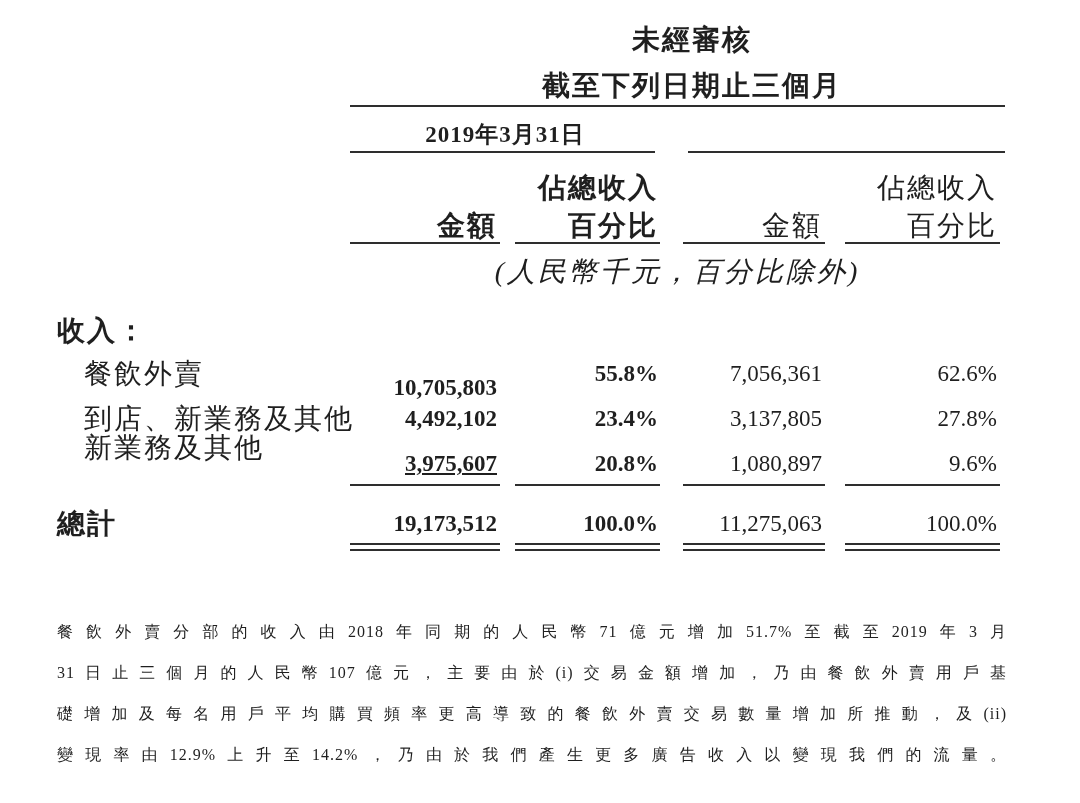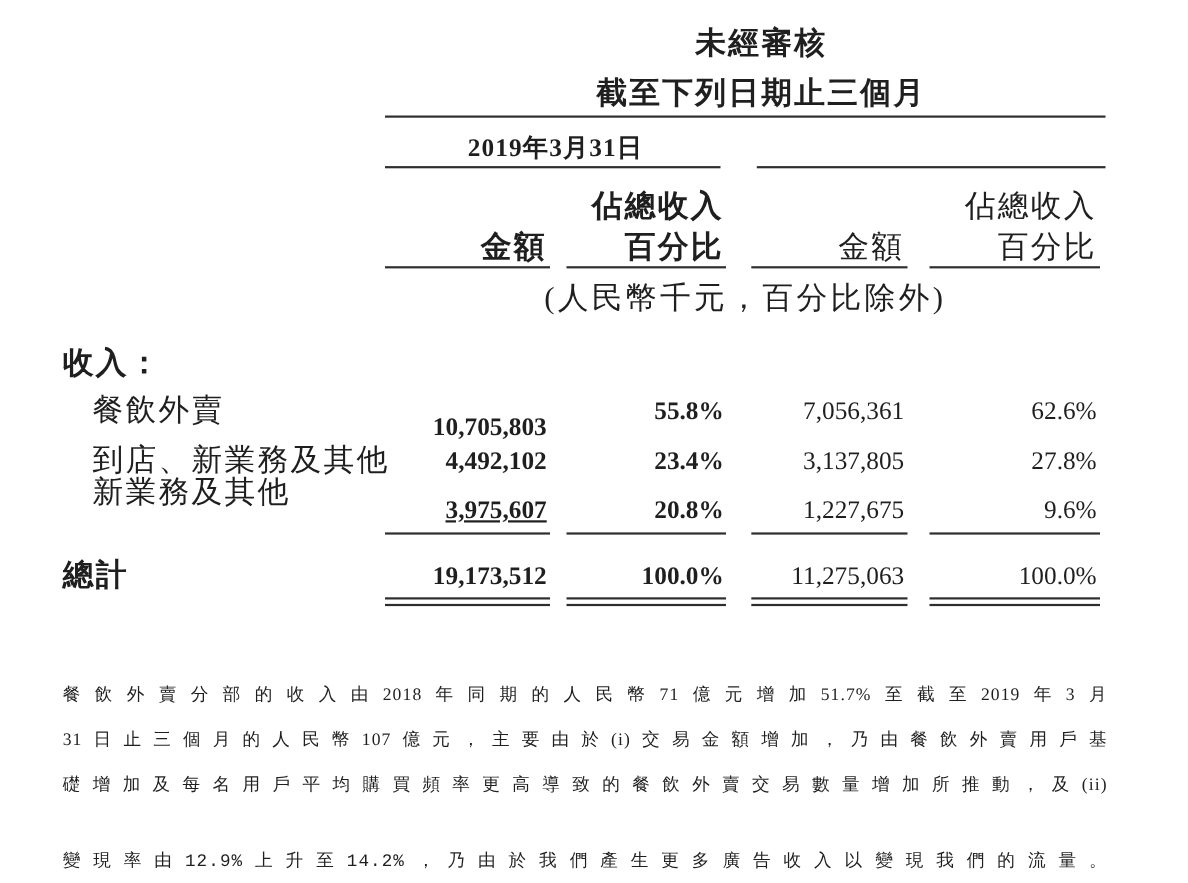--- a/index.html
+++ b/index.html
@@ -11,21 +11,21 @@
     position: relative;
     width: 1080px;
     height: 803px;
     background: #ffffff;
     font-family: "Liberation Serif", "DejaVu Serif", serif;
     color: #1f1f1f;
     overflow: hidden;
   }
   .abs { position: absolute; }
   .b   { font-weight: bold; }
-  .i   { }
+  .i   { font-style: italic; }
   .r   { text-align: right; }
   .c   { text-align: center; }
 
   .cjk {
     letter-spacing: 2px;
     font-size: 28px;
     line-height: 28px;
     white-space: nowrap;
   }
   .num {
@@ -116,21 +116,21 @@
     <div class="abs r num b col1" style="top:405px;">4,492,102</div>
     <div class="abs r num b col2" style="top:405px;">23.4%</div>
     <div class="abs r num col3" style="top:405px;">3,137,805</div>
     <div class="abs r num col4" style="top:405px;">27.8%</div>
   </div>
 
   <div>
     <div class="abs cjk" style="left:84px; top:434px;">新業務及其他</div>
     <div class="abs r num b col1" style="top:450px;text-decoration:underline;">3,975,607</div>
     <div class="abs r num b col2" style="top:450px;">20.8%</div>
-    <div class="abs r num col3" style="top:450px;">1,227,675</div>
+    <div class="abs r num col3" style="top:450px;">1,080,897</div>
     <div class="abs r num col4" style="top:450px;">9.6%</div>
   </div>
 
   <div class="rule seg1" style="top:484px;"></div>
   <div class="rule seg2" style="top:484px;"></div>
   <div class="rule seg3" style="top:484px;"></div>
   <div class="rule seg4" style="top:484px;"></div>
 
   <div>
     <div class="abs cjk b" style="left:57px; top:510px;text-align:center;">總計</div>
@@ -142,16 +142,16 @@
 
   <div class="rule-dbl seg1" style="top:543px;"></div>
   <div class="rule-dbl seg2" style="top:543px;"></div>
   <div class="rule-dbl seg3" style="top:543px;"></div>
   <div class="rule-dbl seg4" style="top:543px;"></div>
 
   <div>
     <div class="para-line" style="top:617px;">餐飲外賣分部的收入由2018年同期的人民幣71億元增加51.7%至截至2019年3月</div>
     <div class="para-line" style="top:658px;">31日止三個月的人民幣107億元，主要由於(i)交易金額增加，乃由餐飲外賣用戶基</div>
     <div class="para-line" style="top:699px;">礎增加及每名用戶平均購買頻率更高導致的餐飲外賣交易數量增加所推動，及(ii)</div>
-    <div class="para-line" style="top:768px;font-family:Liberation Mono, monospace;">變現率由12.9%上升至14.2%，乃由於我們產生更多廣告收入以變現我們的流量。</div>
+    <div class="para-line" style="top:740px;">變現率由12.9%上升至14.2%，乃由於我們產生更多廣告收入以變現我們的流量。</div>
   </div>
 
 </div>
 
 </body></html>

